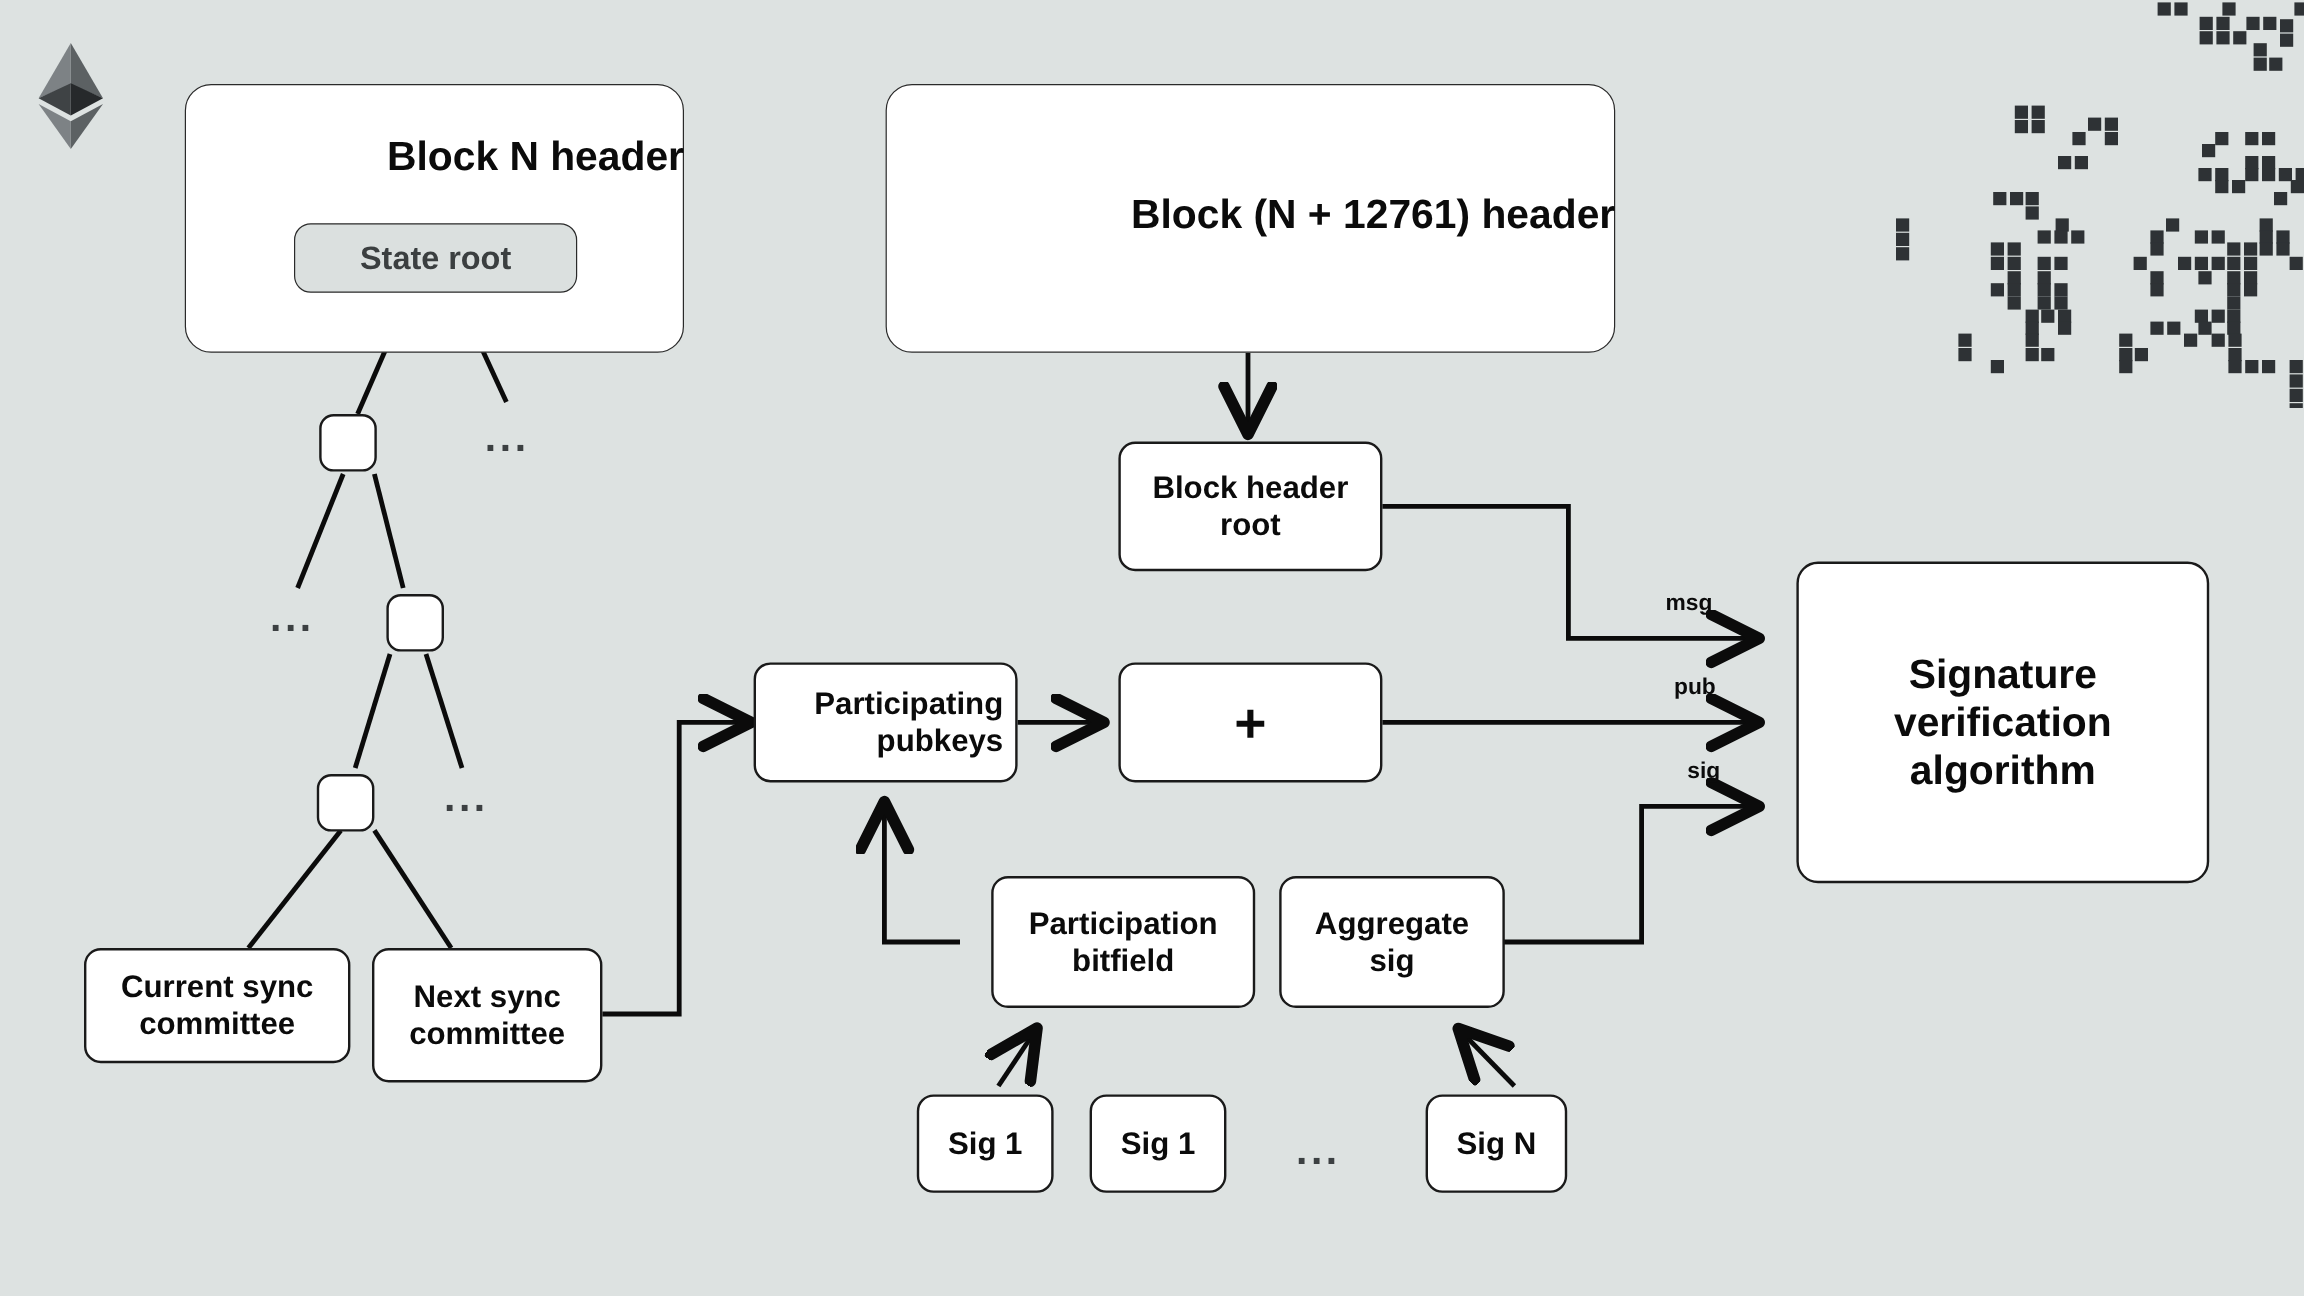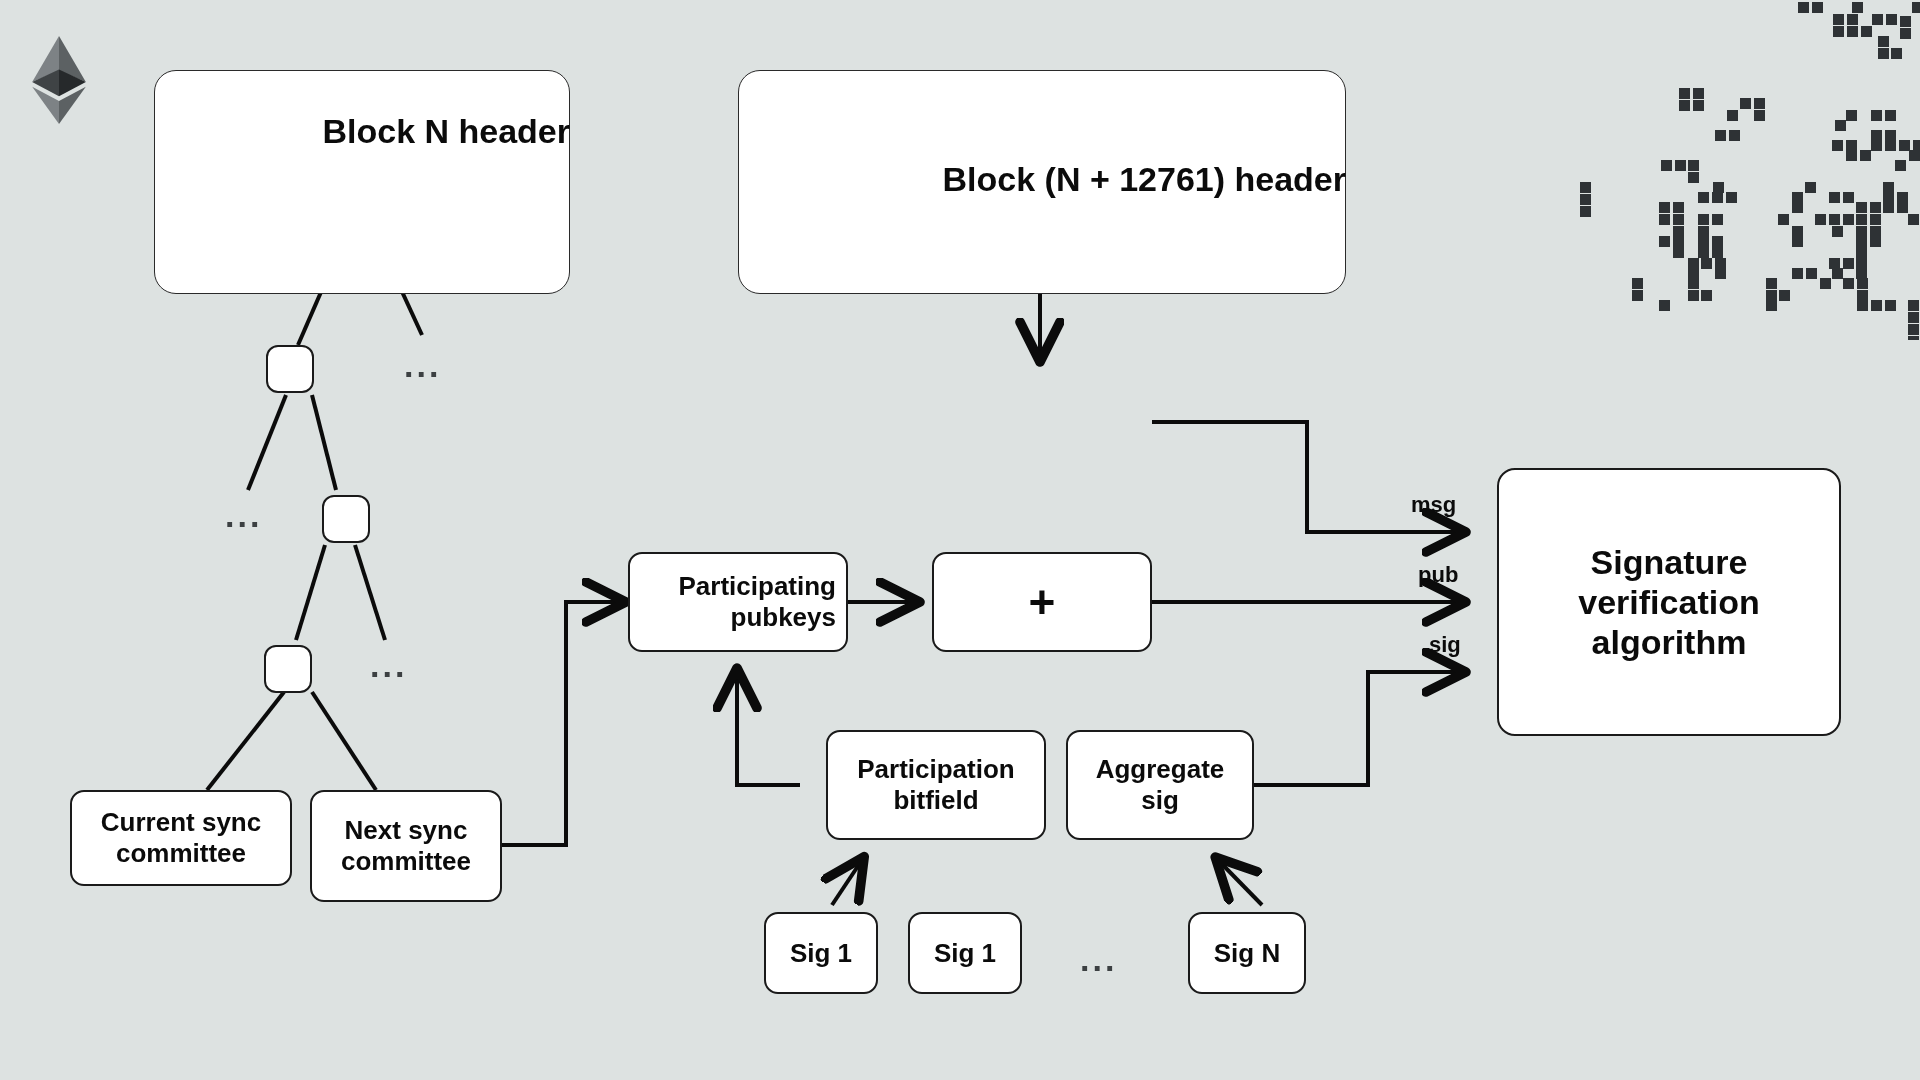--- a/index.html
+++ b/index.html
@@ -75,25 +75,24 @@
     color: #3c4042;
     font-size: 34px;
     font-weight: bold;
     letter-spacing: 3px;
     line-height: 1;
     z-index: 3;
     user-select: none;
   }
   .edgelabel {
     position: absolute;
-    font-size: 22px;
+    font-size: 19px;
     font-weight: bold;
     color: #0b0b0b;
     z-index: 4;
-    margin-left: 23px;
   }
   #eth-logo { position: absolute; left: 28px; top: 34px; width: 62px; height: 92px; z-index: 4; }
   #pixels { position: absolute; right: 0; top: 0; width: 340px; height: 340px; z-index: 1; }
 </style>
 </head>
 <body>
 
 <div id="stage">
 
   <svg id="pixels" viewBox="0 0 340 340">
@@ -272,35 +271,37 @@
 
     <path d="M1253,785 L1368,785 L1368,672 L1462,672" stroke="#0b0b0b" stroke-width="4" fill="none" marker-end="url(#ar)"></path>
 
     <path d="M832,905 L862,860" stroke="#0b0b0b" stroke-width="4" fill="none" marker-end="url(#ar)"></path>
 
     <path d="M1262,905 L1218,860" stroke="#0b0b0b" stroke-width="4" fill="none" marker-end="url(#ar)"></path>
   </svg>
 
   <div class="bigcard" style="left:154px; top:70px; width:416px; height:224px;"></div>
   <div class="cardtitle" style="left:154px; top:112px; width:416px; font-size:34px; z-index:3;">Block N header</div>
+  <div class="chip" style="left:245px; top:186px; width:236px; height:58px; font-size:27px;">State root</div>
 
   <div class="merkle" style="left:266px; top:345px;"></div>
   <div class="merkle" style="left:322px; top:495px;"></div>
   <div class="merkle" style="left:264px; top:645px;"></div>
 
   <div class="ellipsis" style="left:404px; top:348px;">...</div>
   <div class="ellipsis" style="left:225px; top:498px;">...</div>
   <div class="ellipsis" style="left:370px; top:648px;">...</div>
 
   <div class="node" style="left:70px; top:790px; width:222px; height:96px; font-size:26px; padding:0 12px;">Current sync committee</div>
   <div class="node" style="left:310px; top:790px; width:192px; height:112px; font-size:26px; padding:0 12px;">Next sync committee</div>
 
   <div class="bigcard" style="left:738px; top:70px; width:608px; height:224px;"></div>
   <div class="cardtitle" style="left:738px; top:160px; width:608px; font-size:34px; z-index:3;">Block (N + 12761) header</div>
 
+  <div class="node" style="left:932px; top:368px; width:220px; height:108px; font-size:26px; padding:0 12px;">Block header root</div>
 
   <div class="node" style="left:628px; top:552px; width:220px; height:100px; font-size:26px; padding:0 10px;text-align:right;">Participating pubkeys</div>
 
   <div class="node" style="left:932px; top:552px; width:220px; height:100px; font-size:46px;">+</div>
 
   <div class="node" style="left:798px; top:730px; width:220px; height:110px; font-size:26px; padding:0 10px;margin-left:28px;">Participation bitfield</div>
 
   <div class="node" style="left:1066px; top:730px; width:188px; height:110px; font-size:26px; padding:0 10px;">Aggregate sig</div>
 
   <div class="node" style="left:764px; top:912px; width:114px; height:82px; font-size:26px;">Sig 1</div>

